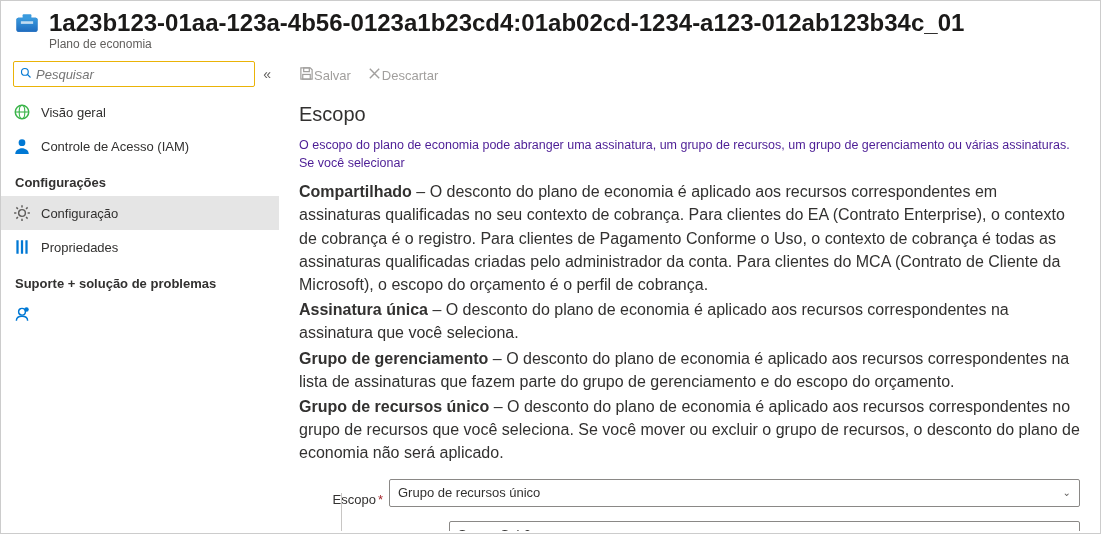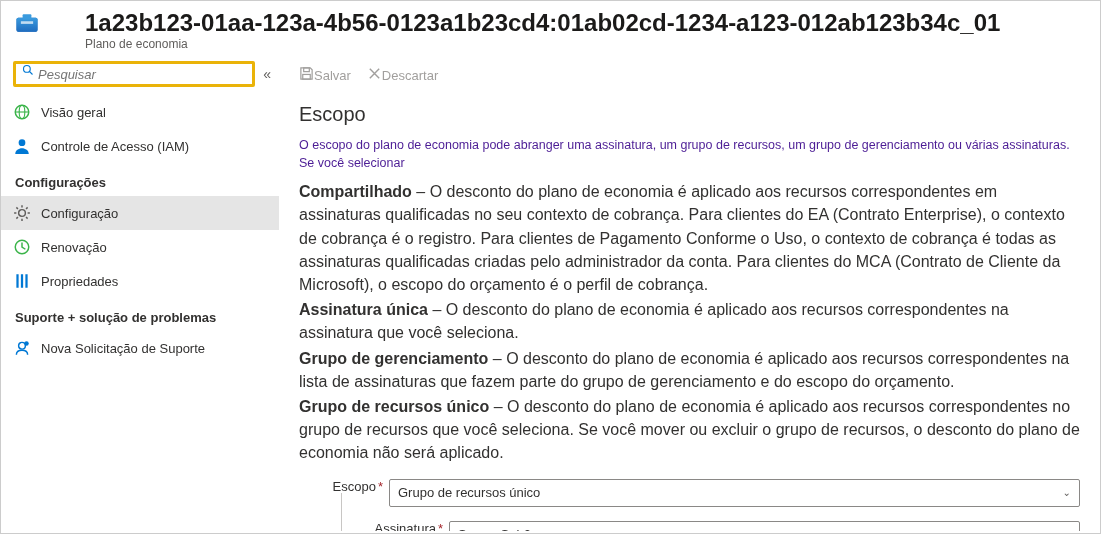--- a/index.html
+++ b/index.html
@@ -1,28 +1,28 @@
 <!DOCTYPE html>
 <html><head>
 <meta charset="utf-8">
 <style>
   * { box-sizing: border-box; margin: 0; padding: 0; }
   body { font-family: "Segoe UI", sans-serif; font-size: 13px; color: #323130; width: 1101px; height: 534px; overflow: hidden; background: #fff; border: 1px solid #ccc; }
   
-  .header { display: flex; align-items: flex-start; padding: 8px 12px 4px 12px; gap: 36px; }
+  .header { display: flex; align-items: flex-start; padding: 8px 12px 4px 12px; }
   .header-icon { width: 28px; height: 28px; margin-right: 8px; flex-shrink: 0; }
   .header-text { display: flex; flex-direction: column; overflow: hidden; }
   .header-title { font-size: 24px; font-weight: 600; color: #1b1a19; white-space: nowrap; overflow: hidden; text-overflow: clip; }
   .header-subtitle { font-size: 12px; color: #605e5c; }
   
   .body { display: flex; height: calc(100% - 56px); }
   
   .sidebar { width: 278px; flex-shrink: 0; border-right: none; padding-top: 6px; }
   .search-row { display: flex; align-items: center; padding: 0 8px 8px 12px; gap: 8px; }
-  .search-box { flex: 1; display: flex; border: 3px solid #eab308; height: 26px; padding: 0 6px; border-radius: 2px; background: #fff; }
+  .search-box { flex: 1; display: flex; align-items: center; border: 1px solid #eab308; height: 26px; padding: 0 6px; border-radius: 2px; background: #fff; }
   .search-box input { border: none; outline: none; font-size: 13px; font-style: italic; color: #605e5c; width: 100%; background: transparent; }
   .search-icon { color: #0078d4; margin-right: 4px; font-size: 12px; }
   .collapse { color: #605e5c; font-size: 14px; cursor: pointer; }
   
   .nav-item { display: flex; align-items: center; height: 34px; padding: 0 12px; cursor: pointer; }
   .nav-item.active { background: #e5e5e5; }
   .nav-item .nicon { width: 18px; height: 18px; margin-right: 10px; flex-shrink: 0; display: flex; align-items: center; justify-content: center; }
   .nav-item .nlabel { font-size: 13px; color: #323130; }
   
   .nav-section { font-size: 13px; font-weight: 600; color: #323130; padding: 12px 14px 6px 14px; }
@@ -31,21 +31,21 @@
   .toolbar { display: flex; align-items: center; height: 40px; gap: 16px; }
   .tool-btn { display: flex; align-items: center; color: #a19f9d; font-size: 13px; cursor: pointer; }
   .tool-btn svg { width: 15px; height: 15px; }
   
   .section-title { font-size: 20px; font-weight: 400; color: #323130; margin: 8px 0 10px 0; }
   .desc { font-size: 12.5px; color: #4c1d95; line-height: 1.45; margin-bottom: 8px; }
   .scope-block { font-size: 16px; line-height: 1.45; color: #323130; margin-bottom: 2px; }
   .scope-block b { font-weight: 600; }
   
   .form { margin-top: 14px; }
-  .form-row { display: flex; align-items: flex-start; margin-bottom: 14px; position: relative; }
+  .form-row { display: flex; align-items: flex-end; margin-bottom: 14px; position: relative; }
   .form-label { text-align: right; font-size: 13px; color: #323130; padding-right: 6px; }
   .req { color: #a4262c; margin-left: 2px; }
   .select-box { flex: 1; height: 28px; border: 1px solid #8a8886; border-radius: 2px; display: flex; align-items: center; justify-content: space-between; padding: 0 8px; background: #fff; cursor: pointer; font-size: 13px; }
   .chev { color: #605e5c; font-size: 10px; }
   
   .row1 .form-label { width: 90px; }
   .row2 .form-label { width: 150px; }
   .row3 .form-label { width: 228px; }
   
   .connector { position: absolute; border-left: 1px solid #c8c6c4; border-bottom: 1px solid #c8c6c4; }
@@ -115,47 +115,37 @@
         <svg viewBox="0 0 16 16">
             <circle cx="8" cy="8" r="3" fill="none" stroke="#605e5c" stroke-width="1.3"></circle>
             <path d="M8 1v2M8 13v2M1 8h2M13 8h2M3 3l1.4 1.4M11.6 11.6L13 13M13 3l-1.4 1.4M4.4 11.6L3 13" stroke="#605e5c" stroke-width="1.3"></path>
           </svg>
       </span>
       <span class="nlabel">Configuração</span>
     </div>
     <div class="nav-item">
       <span class="nicon">
         <svg viewBox="0 0 16 16">
-            <circle cx="8" cy="8" r="6" fill="none" stroke="#3bb44a" stroke-width="1.3"></circle>
-            <path d="M8 4v4l3 2" fill="none" stroke="#3bb44a" stroke-width="1.3"></path>
-          </svg>
-      </span>
-      <span class="nlabel">Renovação</span>
-    </div>
-    <div class="nav-item">
-      <span class="nicon">
-        <svg viewBox="0 0 16 16">
             <rect x="3" y="2" width="2" height="12" fill="#0078d4"></rect>
             <rect x="7" y="2" width="2" height="12" fill="#0078d4"></rect>
             <rect x="11" y="2" width="2" height="12" fill="#0078d4"></rect>
           </svg>
       </span>
       <span class="nlabel">Propriedades</span>
     </div>
 
     <div class="nav-section">Suporte + solução de problemas</div>
     <div class="nav-item">
       <span class="nicon">
         <svg viewBox="0 0 16 16">
             <circle cx="8" cy="6" r="3" fill="none" stroke="#0078d4" stroke-width="1.3"></circle>
             <path d="M3 14c0-2.5 2.2-4 5-4s5 1.5 5 4" fill="none" stroke="#0078d4" stroke-width="1.3"></path>
             <circle cx="12" cy="4" r="2" fill="#0078d4"></circle>
           </svg>
       </span>
-      <span class="nlabel">Nova Solicitação de Suporte</span>
     </div>
   </div>
 
   <div class="main">
     <div class="toolbar">
       <div class="tool-btn">
         <span>
           <svg viewBox="0 0 16 16">
               <path d="M2 2h10l2 2v10H2z" fill="none" stroke="#a19f9d" stroke-width="1.3"></path>
               <rect x="5" y="2" width="6" height="4" fill="none" stroke="#a19f9d" stroke-width="1.3"></rect>

